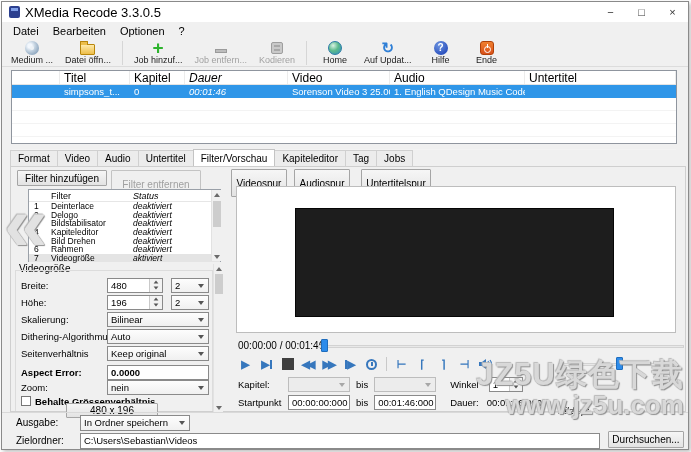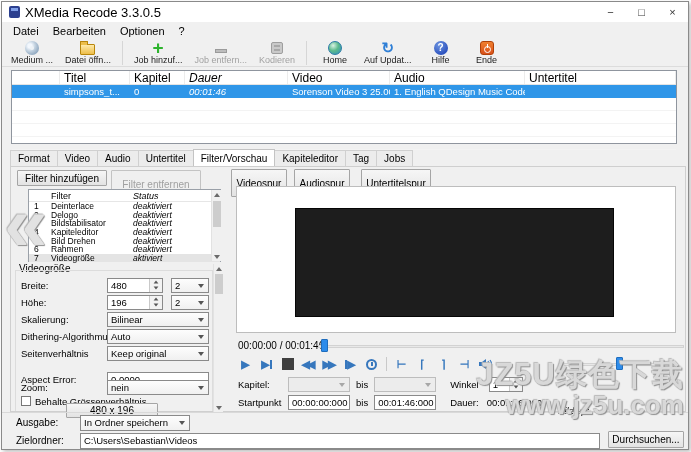--- a/index.html
+++ b/index.html
@@ -323,29 +323,29 @@
       <span class="combo" style="width:102px;"><span>Bilinear</span></span>
     </div>
     <div class="vg-row" style="top:161px;">
       <span class="vg-label">Dithering-Algorithmus</span>
       <span class="combo" style="width:102px;"><span>Auto</span></span>
     </div>
     <div class="vg-row" style="top:178px;">
       <span class="vg-label">Seitenverhältnis</span>
       <span class="combo" style="width:102px;"><span>Keep original</span></span>
     </div>
-    <div class="vg-row" style="top:204px;">
+    <div class="vg-row" style="top:197px;font-weight:bold;">
       <span class="vg-label">Aspect Error:</span>
       <span class="tinput" style="width:102px;">0.0000</span>
     </div>
     <div class="vg-row" style="top:212px;">
       <span class="vg-label">Zoom:</span>
       <span class="combo" style="width:102px;"><span>nein</span></span>
     </div>
-    <div class="vg-row" style="top:226px;">
+    <div class="vg-row" style="top:226px;font-weight:bold;">
       <span class="checkbox"></span>
       <span>Behalte Grössenverhältnis</span>
     </div>
     <div class="btn" style="position:absolute; left:55px; top:236px; width:92px; height:15px;">480 x 196</div>
 
     <div class="vscroll" style="left:202px; top:97px; height:148px;">
       <div class="sb-btn" style="top:0;">
           <i class="tri-up"></i>
         </div>
       <div class="sb-thumb" style="top:10px; height:20px;"></div>

